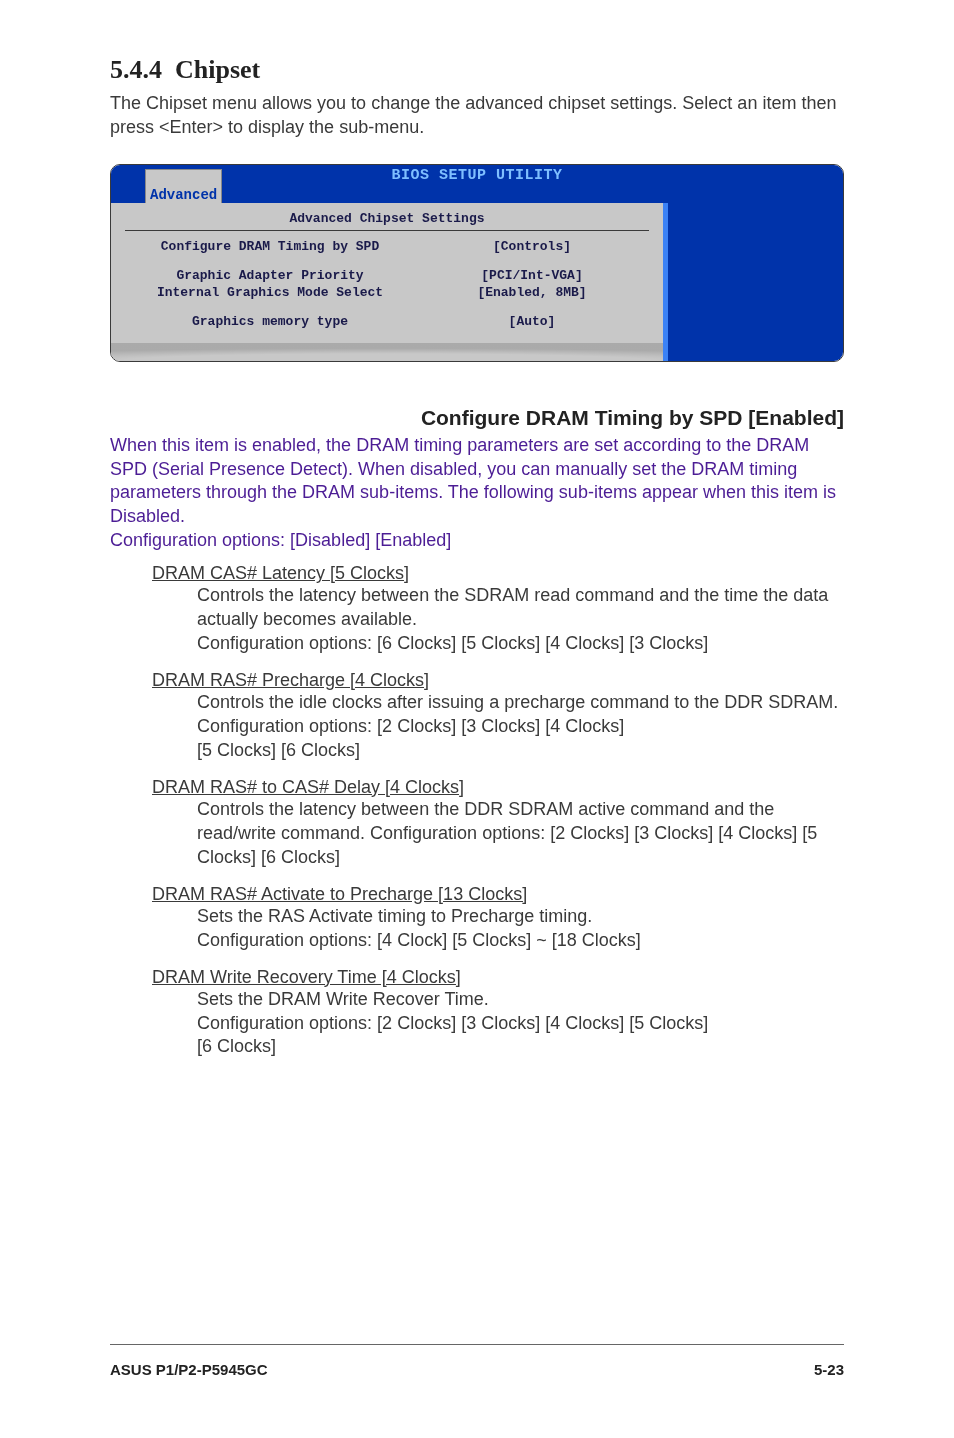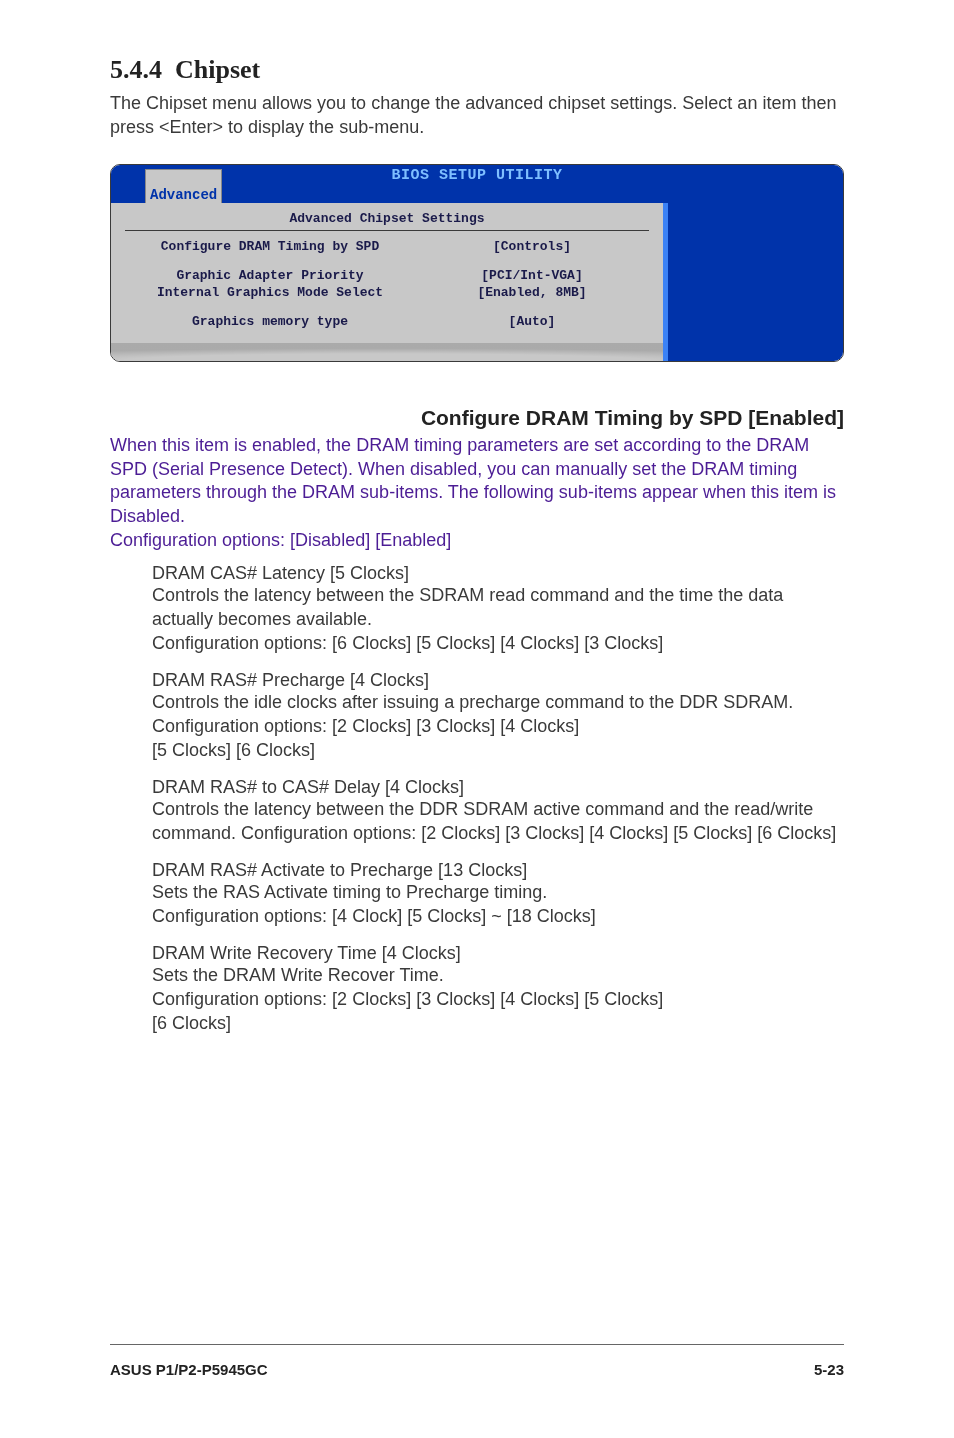--- a/index.html
+++ b/index.html
@@ -113,27 +113,29 @@
     font-size: 18px;
     color: #4c1d95;
     line-height: 1.33;
     margin-bottom: 10px;
   }
   .indent-block {
     padding-left: 42px;
     margin-bottom: 14px;
   }
   .indent-block .ul {
+    text-decoration: underline;
     font-size: 18px;
     color: #3a3a3a;
   }
   .indent-block .txt {
     font-size: 18px;
     color: #3a3a3a;
     line-height: 1.33;
+    margin-left: 45px;
   }
   .footer {
     position: absolute;
     left: 110px;
     right: 110px;
     bottom: 60px;
     border-top: 1px solid #666;
     padding-top: 16px;
     display: flex;
     justify-content: space-between;

